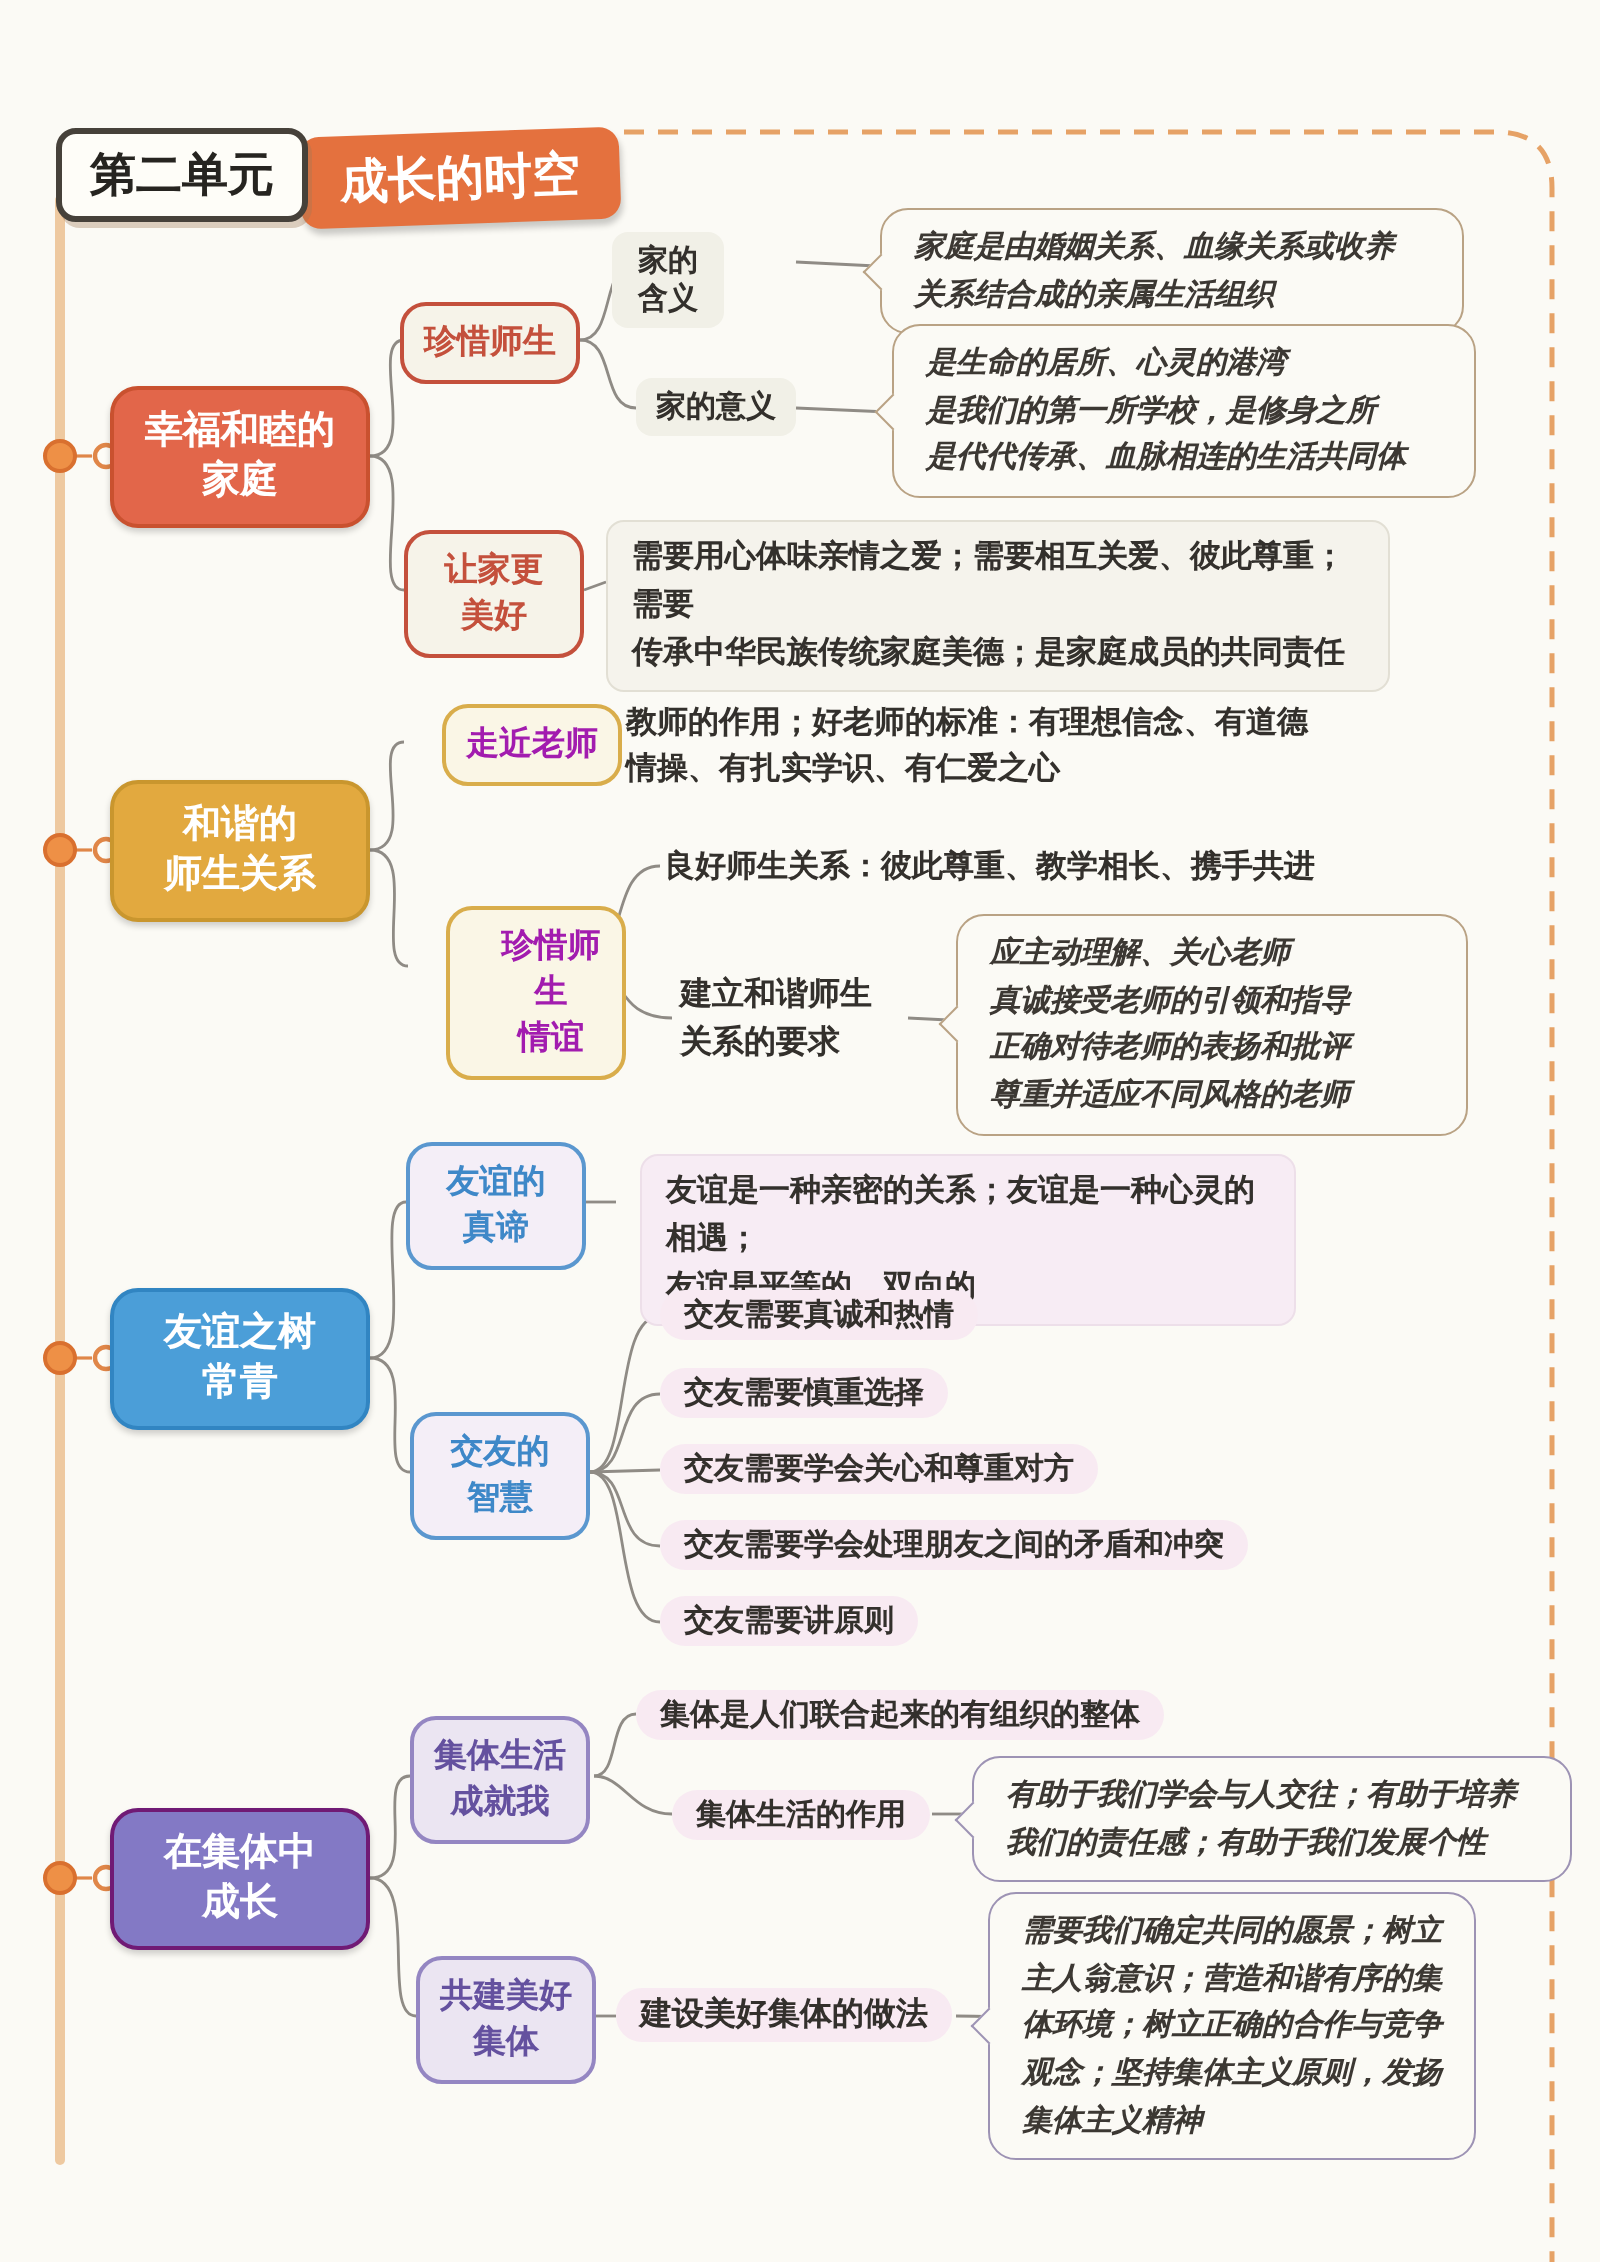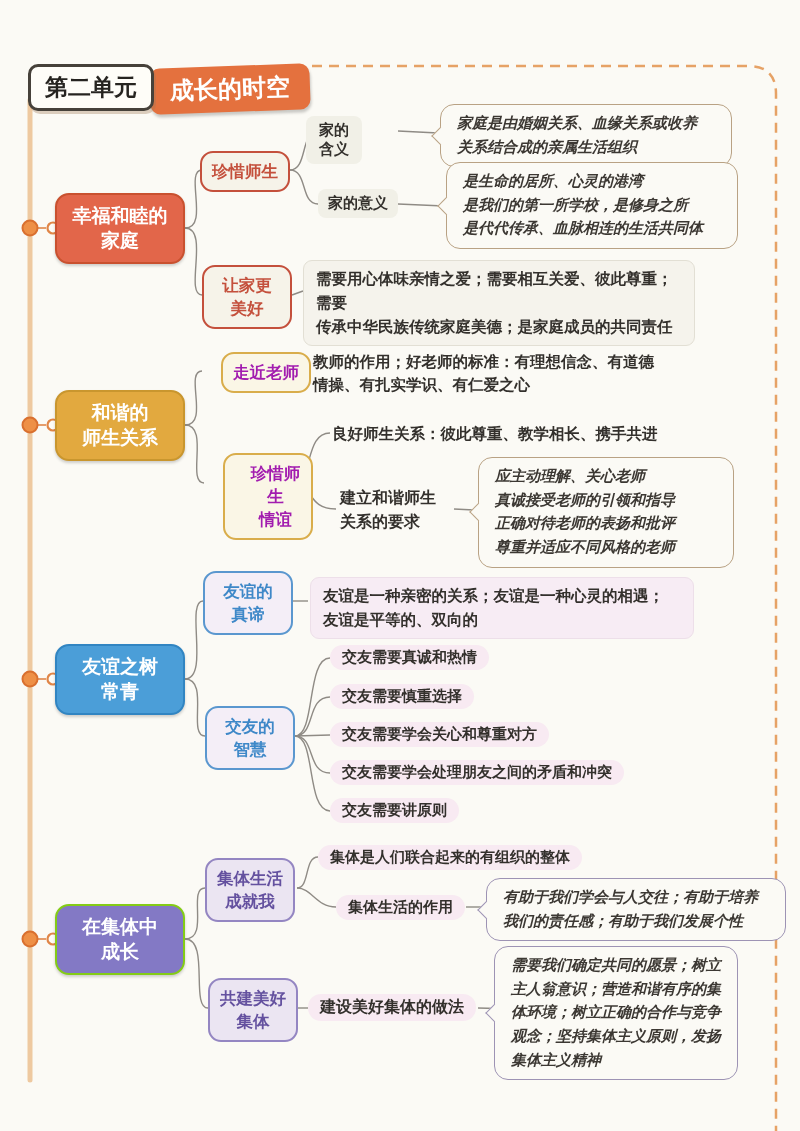--- a/index.html
+++ b/index.html
@@ -15,21 +15,21 @@
     padding:7px 20px;font-size:24px;font-weight:bold;color:#fff;transform:rotate(-2deg);
     z-index:2;box-shadow:1px 3px 3px rgba(0,0,0,.2);}
 
   
   .node1{position:absolute;width:130px;box-sizing:border-box;border-radius:14px;color:#fff;
     font-weight:bold;font-size:19px;line-height:1.34;text-align:center;padding:8px 4px;
     white-space:pre-line;z-index:2;box-shadow:0 2px 3px rgba(0,0,0,.18);}
   .b1{background:#e2664a;border:2px solid #c9512f;}
   .b2{background:#e2a93f;border:2px solid #c9962e;text-align:center;}
   .b3{background:#4b9ed8;border:2px solid #3185c2;}
-  .b4{background:#8379c5;border:2px solid #84cc16;}
+  .b4{background:#8379c5;border:2px solid #701a75;}
 
   
   .node2{position:absolute;width:90px;box-sizing:border-box;border-radius:13px;font-weight:bold;
     font-size:16.5px;line-height:1.4;text-align:center;padding:7px 3px;white-space:pre-line;z-index:2;}
   .c1{border:2px solid #c4503c;color:#c4503c;background:#f6f3e9;}
   .c2{border:2px solid #d9ad4b;color:#a21caf;background:#faf6e6;margin-left:21px;}
   .c3{border:2px solid #5a97cf;color:#3e88c8;background:#f4eef7;}
   .c4{border:2px solid #9486c2;color:#64519f;background:#ebe5f2;}
 
   
@@ -158,21 +158,21 @@
 关系的要求</div>
   <div class="bubble" style="left:478px;top:457px;width:256px;">应主动理解、关心老师
 真诚接受老师的引领和指导
 正确对待老师的表扬和批评
 尊重并适应不同风格的老师</div>
 
   <div class="node1 b3" style="left:55px;top:644px;">友谊之树
 常青</div>
   <div class="node2 c3" style="left:203px;top:571px;">友谊的
 真谛</div>
-  <div class="detail-rect detail-pink" style="left:310px;top:577px;width:384px;">友谊是一种亲密的关系；友谊是一种心灵的相遇；
+  <div class="detail-rect detail-pink" style="left:320px;top:577px;width:328px;">友谊是一种亲密的关系；友谊是一种心灵的相遇；
 友谊是平等的、双向的</div>
   <div class="node2 c3" style="left:205px;top:706px;">交友的
 智慧</div>
   <div class="pill" style="left:330px;top:645px;">交友需要真诚和热情</div>
   <div class="pill" style="left:330px;top:684px;">交友需要慎重选择</div>
   <div class="pill" style="left:330px;top:722px;">交友需要学会关心和尊重对方</div>
   <div class="pill" style="left:330px;top:760px;">交友需要学会处理朋友之间的矛盾和冲突</div>
   <div class="pill" style="left:330px;top:798px;">交友需要讲原则</div>
 
   <div class="node1 b4" style="left:55px;top:904px;">在集体中

